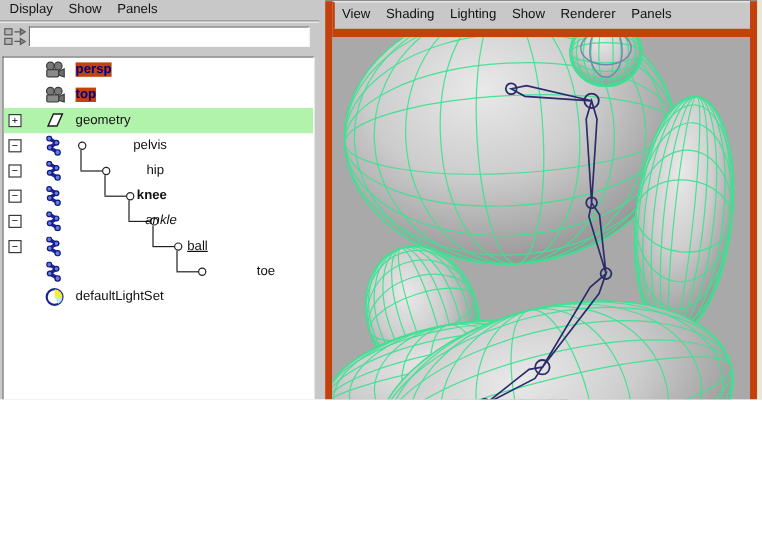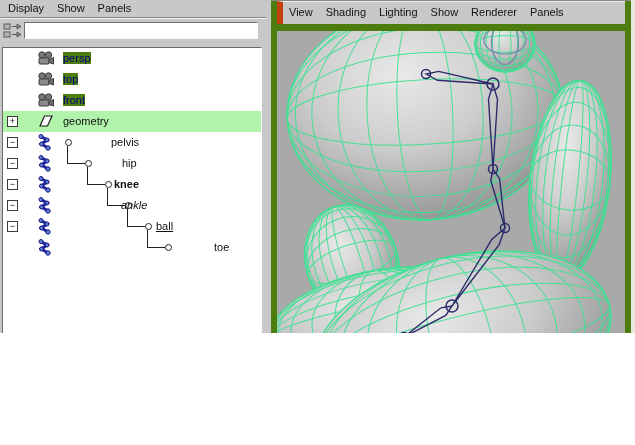--- a/index.html
+++ b/index.html
@@ -32,22 +32,22 @@
   .row-label{position:absolute;top:4px;white-space:nowrap;color:#101010;}
   .row-label.navy{color:#00007e;}
   .joint-bullet{position:absolute;top:7px;width:5px;height:5px;border:1px solid #222;
     border-radius:50%;background:#fff;}
   .conn-v{position:absolute;background:#222;width:1px;}
   .conn-h{position:absolute;background:#222;height:1px;}
   
   #rp-topline{left:271px;top:0;width:364px;height:1px;background:#8a8a8a;}
   #right-menubar{left:277px;top:1px;width:348px;height:23px;background:#c8c8c8;
     display:flex;gap:13px;padding:4px 0 0 6px;box-sizing:border-box;
-    border-top:1px solid #eee;border-left:6px solid #c2410c;}
-  .navy{background:#4d7c0f;}
+    border-top:1px solid #eee;border-left:2px solid #c2410c;}
+  .navy{background:#c2410c;font-weight:bold;}
   #vp-border-left{left:271px;top:1px;width:6px;height:444px;}
   #vp-border-right{left:625px;top:1px;width:6px;height:444px;}
   #vp-border-top{left:277px;top:24px;width:348px;height:7px;}
   #viewport-canvas{left:277px;top:31px;width:348px;height:414px;background:#a9a9a9;display:block;}
   #right-edge-strip{left:631px;top:0;width:4px;height:445px;background:#e9e7da;}
 </style>
 </head>
 <body>
 
 <div id="root">
@@ -84,29 +84,20 @@
       </div>
       <div class="tree-row">
         <span class="row-icon"><svg width="18" height="17">
             <circle cx="5" cy="5" r="3.2" fill="#787878" stroke="#3c3c3c"></circle>
             <circle cx="11.5" cy="5" r="3.2" fill="#787878" stroke="#3c3c3c"></circle>
             <rect x="2" y="8" width="10" height="6" rx="1" fill="#8a8a8a" stroke="#3c3c3c"></rect>
             <path d="M12,9.5 L16.5,7.5 L16.5,14 L12,12.5 Z" fill="#6f6f6f" stroke="#3c3c3c"></path>
           </svg></span>
         <span class="row-label navy" style="left: 60px;">top</span>
       </div>
-      <div class="tree-row">
-        <span class="row-icon"><svg width="18" height="17">
-            <circle cx="5" cy="5" r="3.2" fill="#787878" stroke="#3c3c3c"></circle>
-            <circle cx="11.5" cy="5" r="3.2" fill="#787878" stroke="#3c3c3c"></circle>
-            <rect x="2" y="8" width="10" height="6" rx="1" fill="#8a8a8a" stroke="#3c3c3c"></rect>
-            <path d="M12,9.5 L16.5,7.5 L16.5,14 L12,12.5 Z" fill="#6f6f6f" stroke="#3c3c3c"></path>
-          </svg></span>
-        <span class="row-label navy" style="left: 60px;">front</span>
-      </div>
       <div class="tree-row hl">
         <div class="expand-box">+</div>
         <span class="row-icon"><svg width="18" height="17">
             <polygon points="3,13 7.5,3 15,3 10.5,13" fill="#fff" stroke="#1c1c1c" stroke-width="1.2"></polygon>
           </svg></span>
         <span class="row-label" style="left: 60px;">geometry</span>
       </div>
       <div class="tree-row">
         <div class="expand-box">−</div>
         <span class="row-icon"><svg width="18" height="17">
@@ -180,20 +171,28 @@
             <path d="M4,2.5 L10,6 L4.5,10 L11,14" fill="none" stroke="#22229e" stroke-width="3"></path>
             <circle cx="4" cy="2.5" r="2" fill="#5d83d6" stroke="#151580"></circle>
             <circle cx="10" cy="6" r="2" fill="#5d83d6" stroke="#151580"></circle>
             <circle cx="4.5" cy="10" r="2" fill="#5d83d6" stroke="#151580"></circle>
             <circle cx="11" cy="14" r="2.2" fill="#5d83d6" stroke="#151580"></circle>
           </svg></span>
         <div class="conn-v" style="left: 144px; top: -7px; height: 17px;"></div>
         <div class="conn-h" style="left: 144px; top: 10px; width: 18px;"></div>
         <div class="joint-bullet" style="left: 162px;"></div>
         <span class="row-label" style="left: 171px; padding-left: 40px;">toe</span>
+      </div>
+      <div class="tree-row">
+        <span class="row-icon"><svg width="18" height="17">
+            <circle cx="8.5" cy="8.5" r="6.6" fill="#fff" stroke="#15258f" stroke-width="1.8"></circle>
+            <path d="M8.5,8.5 L8.5,2 A6.6,6.6 0 0 1 15,9.5 Z" fill="#f2ee3a"></path>
+            <path d="M8.5,8.5 L15,9.5 A6.6,6.6 0 0 1 11.5,14.2 Z" fill="#bfe6f0"></path>
+          </svg></span>
+        <span class="row-label" style="left: 60px;">defaultLightSet</span>
       </div>
     </div>
 
   <div id="rp-topline" class="abs"></div>
   <div id="right-menubar" class="abs">
       <span class="menu-item">View</span>
       <span class="menu-item">Shading</span>
       <span class="menu-item">Lighting</span>
       <span class="menu-item">Show</span>
       <span class="menu-item">Renderer</span>

